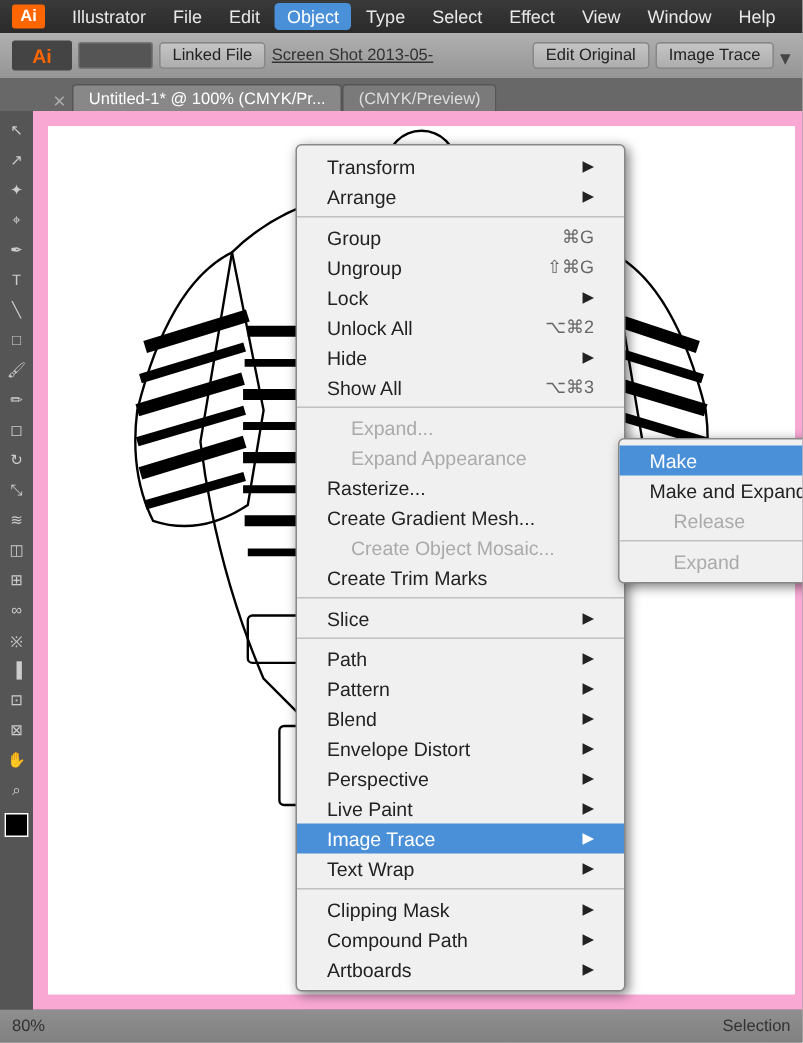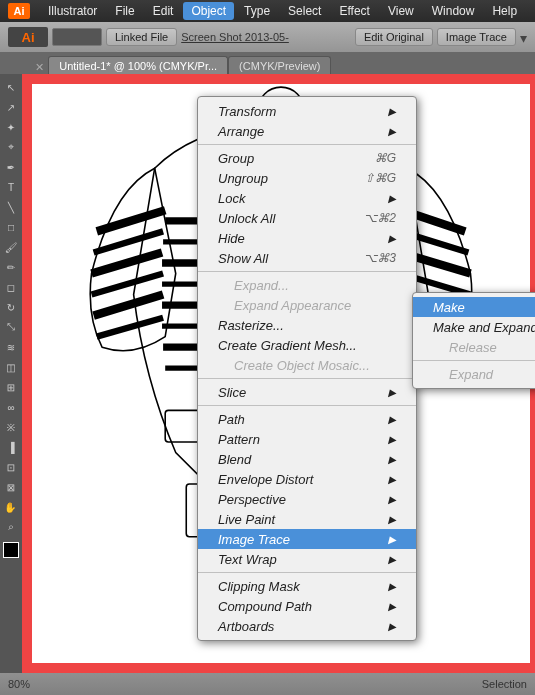--- a/index.html
+++ b/index.html
@@ -141,24 +141,23 @@
       align-items: center;
       justify-content: center;
       color: #ccc;
       font-size: 10px;
       cursor: pointer;
     }
 
     
     .canvas-area {
       flex: 1;
-      background: #ef4444;
+      background: #f9a8d4;
       position: relative;
       overflow: hidden;
-      font-style: italic;
     }
     .canvas {
       position: absolute;
       top: 10px;
       left: 10px;
       right: 5px;
       bottom: 10px;
       background: white;
     }
 
@@ -430,20 +429,23 @@
         </div>
         <div class="menu-item">
           <span>Rasterize...</span>
         </div>
         <div class="menu-item">
           <span>Create Gradient Mesh...</span>
         </div>
         <div class="menu-item disabled">
           <span>Create Object Mosaic...</span>
         </div>
+        <div class="menu-item">
+          <span>Create Trim Marks</span>
+        </div>
         <div class="menu-separator"></div>
         <div class="menu-item">
           <span>Slice</span>
           <span class="menu-arrow">▶</span>
         </div>
         <div class="menu-separator"></div>
         <div class="menu-item">
           <span>Path</span>
           <span class="menu-arrow">▶</span>
         </div>

